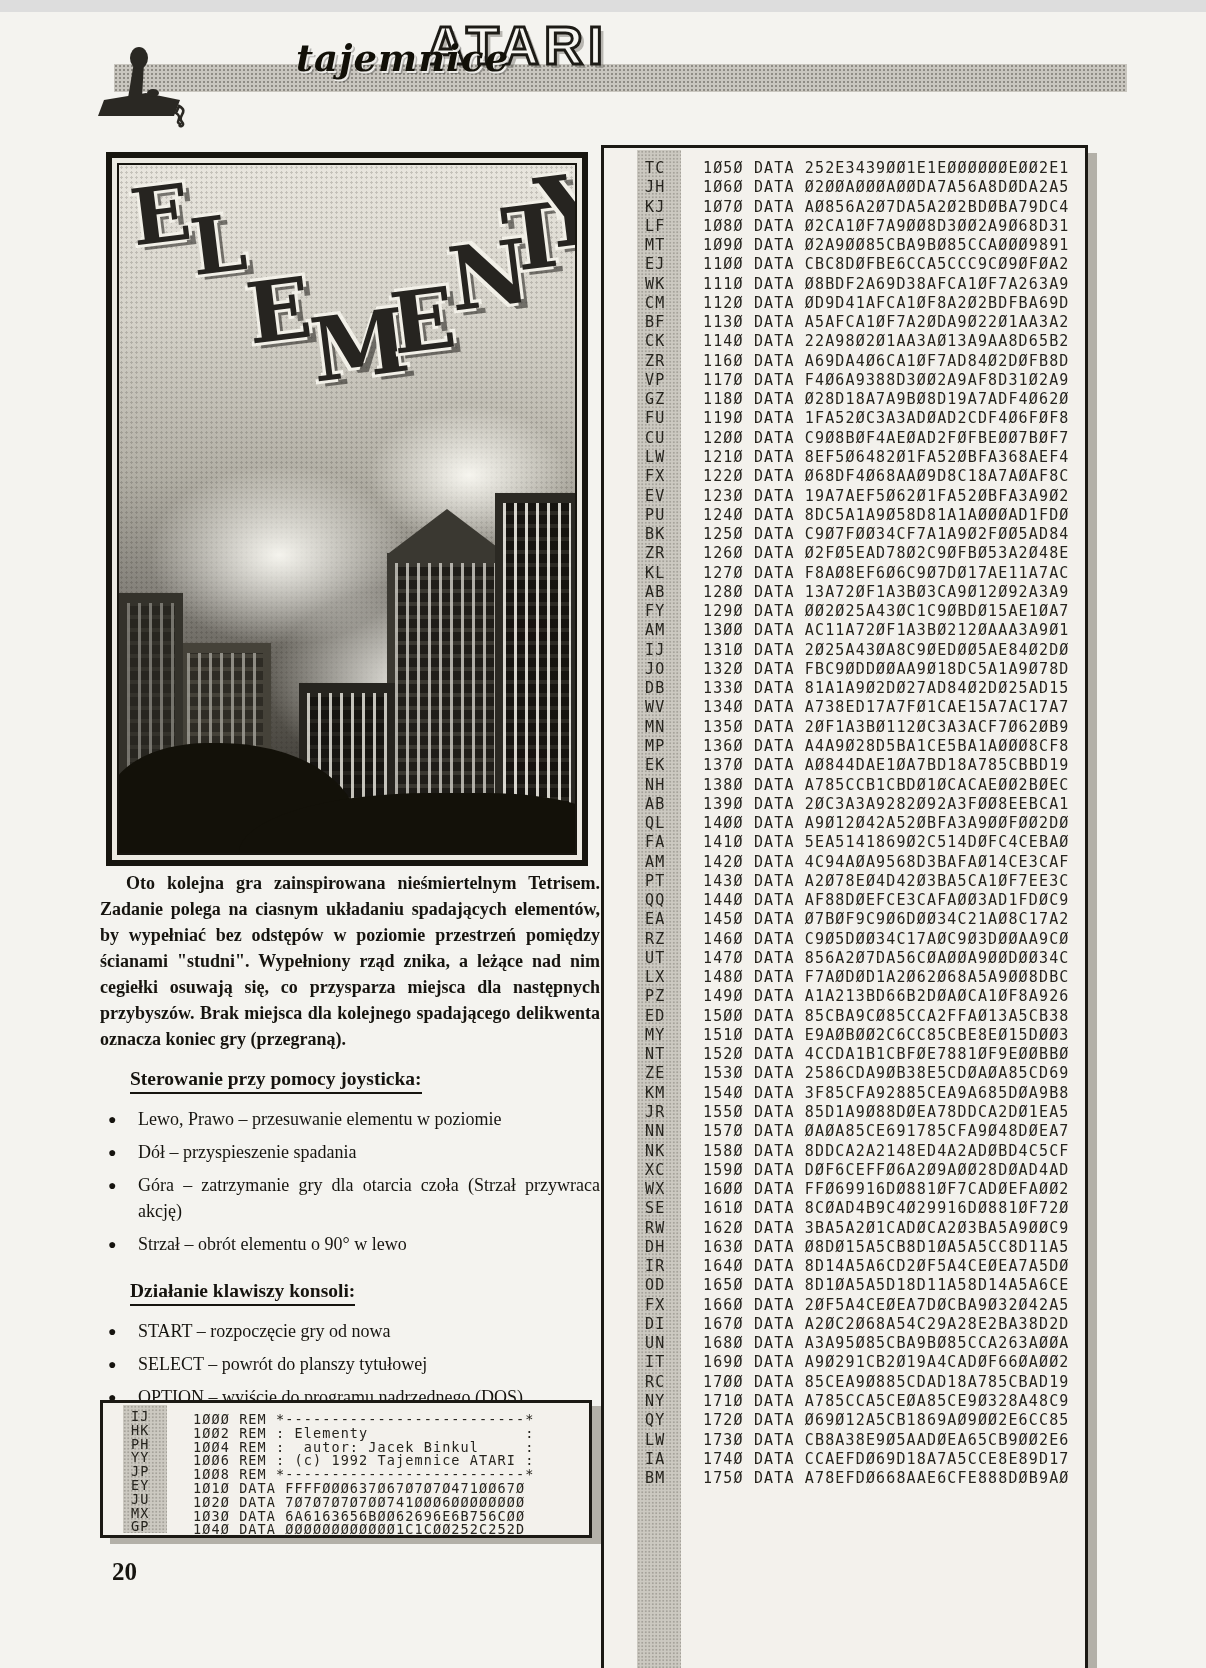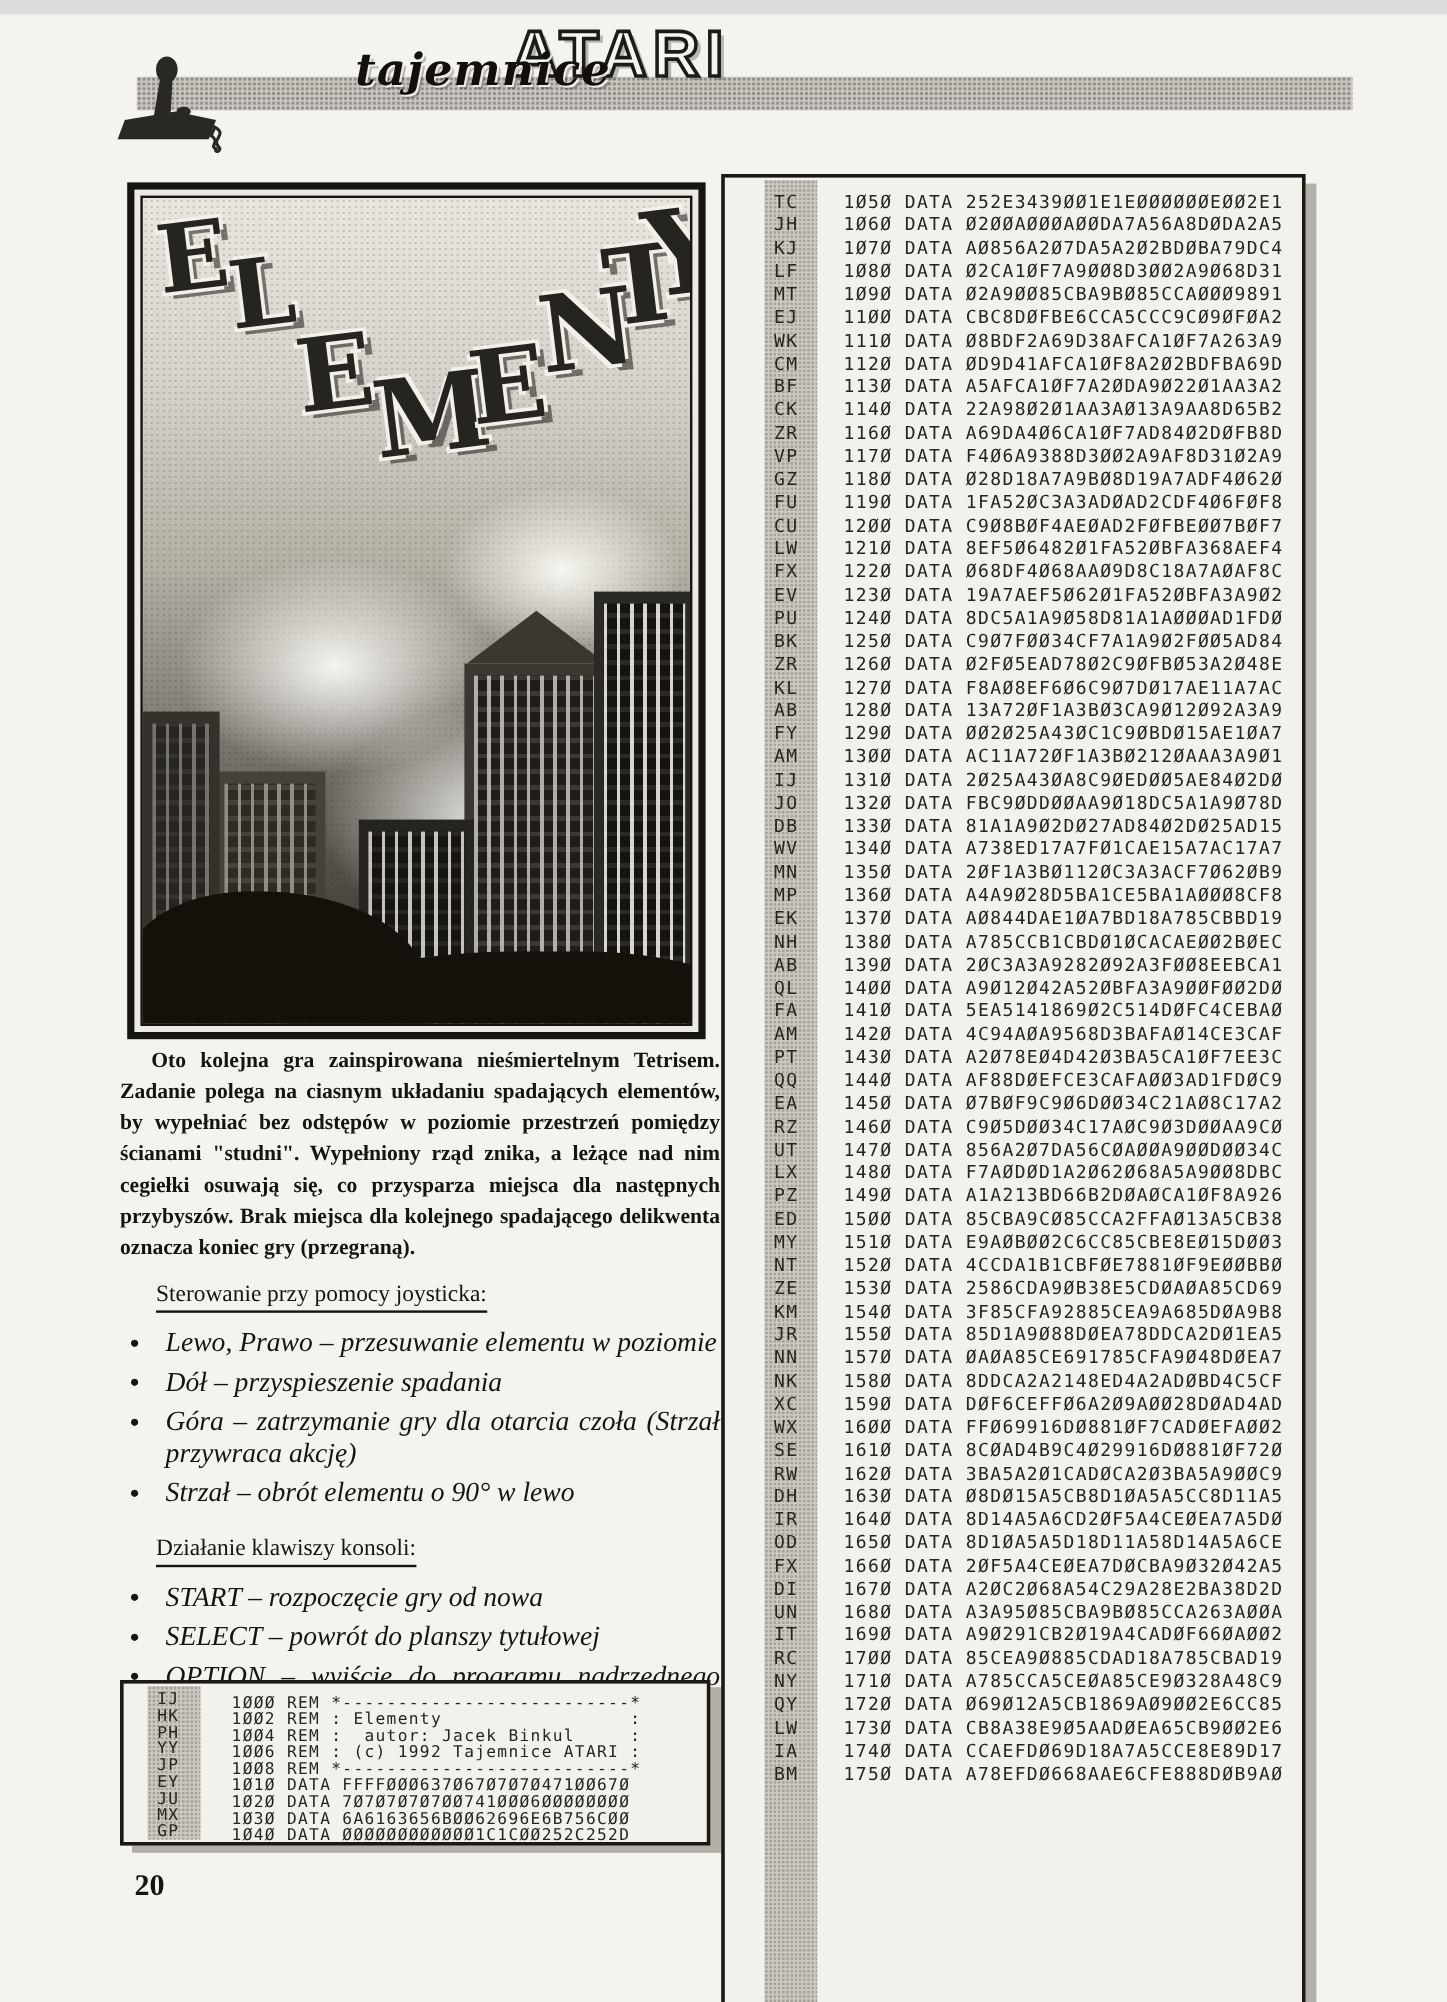--- a/index.html
+++ b/index.html
@@ -74,26 +74,26 @@
 
   
   .left-col { position:absolute; left:100px; top:858px; width:500px; }
   .intro {
     font-size:18px; line-height:26px; text-align:justify; text-indent:26px;
     color:#16140f;
     font-weight:bold;
   }
   .subhead {
     display:inline-block; margin:16px 0 4px 30px; font-size:19.5px;
-    border-bottom:2px solid #16140f; padding-bottom:2px; color:#16140f;
+    border-bottom:2px solid #16140f; padding-bottom:2px; color:#16140f;font-weight:bold;
   }
   ul.ctrl { list-style:none; margin-top:8px; }
   ul.ctrl li {
-    position:relative; padding-left:38px; font-size:23px; line-height:26px;
-    margin-bottom:7px; color:#16140f; text-align:justify;font-style:italic;
+    position:relative; padding-left:38px; font-size:18px; line-height:26px;
+    margin-bottom:7px; color:#16140f; text-align:justify;
   }
   ul.ctrl li::before {
     content:"●"; position:absolute; left:8px; top:1px; font-size:14px; color:#16140f;
   }
   .codebox {
     position:absolute; left:100px; top:1388px; width:492px; height:138px;
     border:3px solid #1b1914; background:#f3f1ec;
     box-shadow:10px 6px 0 #b3b0a8; padding-top:7px; overflow:hidden;
   }
   .codebox .strip, .lbox .strip {

